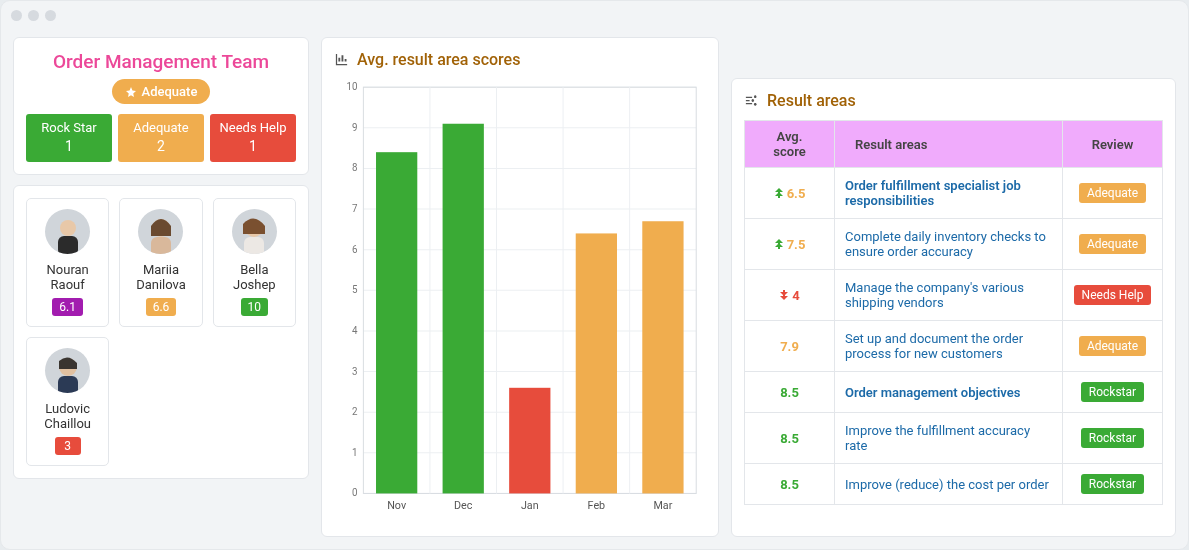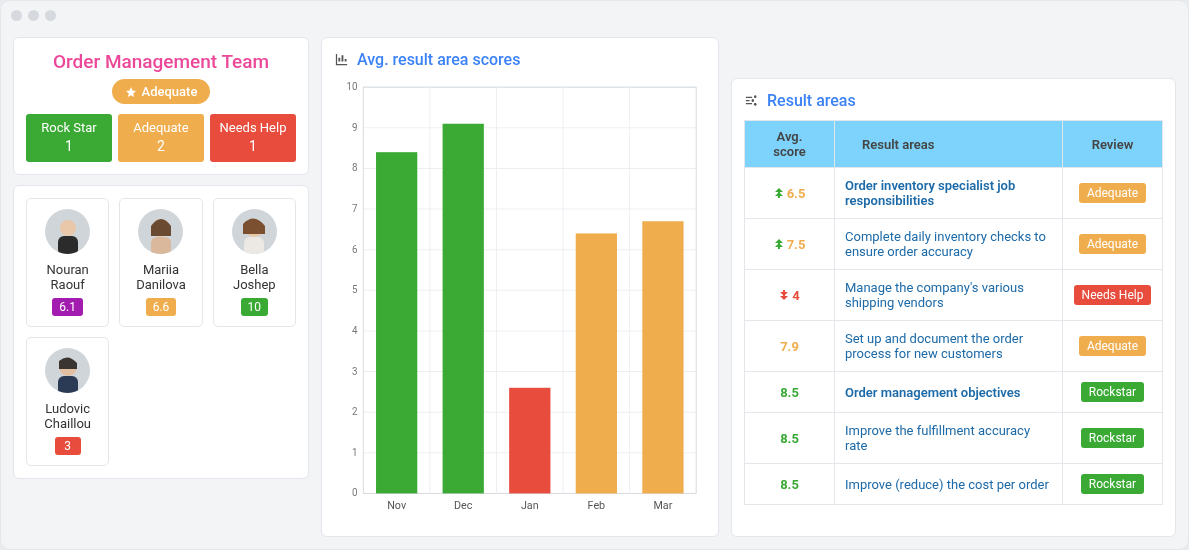--- a/index.html
+++ b/index.html
@@ -104,21 +104,21 @@
       min-width: 26px;
       color: #fff;
       border-radius: 3px;
       padding: 2px 7px;
       font-size: 12px;
     }
 
     .section-title {
       font-size: 16px;
       font-weight: 500;
-      color: #3b82f6;
+      color: #a16207;
       display: flex;
       align-items: center;
       gap: 8px;
       margin-bottom: 10px;
     }
     .section-title svg { width: 15px; height: 15px; fill: #555; }
 
     .chart-area {
       width: 100%;
       height: 440px;
@@ -128,22 +128,22 @@
     table.results {
       width: 100%;
       border-collapse: collapse;
       font-size: 13px;
     }
     table.results th {
       text-align: left;
       font-weight: 600;
       color: #444;
       border: 1px solid #e3e6ea;
-      padding: 8px 27px;
-      background: #7dd3fc;
+      padding: 8px 20px;
+      background: #f0abfc;
     }
     table.results th:first-child { text-align: center; }
     table.results th:last-child { text-align: center; }
     table.results td {
       border: 1px solid #e3e6ea;
       padding: 10px;
       vertical-align: middle;
     }
     .score-cell { text-align: center; font-weight: 700; }
     .score6 { color: #f0ad4e; }
@@ -314,21 +314,21 @@
             <th>Result areas</th>
             <th style="width:100px">Review</th>
           </tr>
         </thead>
         <tbody id="results-body">
             <tr>
       <td class="score-cell score6"><span class="trend"><svg viewBox="0 0 10 10">
                     <path d="M5 0l4 4H6v2H4V4H1z" fill="#3aaa35"></path>
                     <path d="M5 4l4 4H6v2H4V8H1z" fill="#3aaa35"></path>
                   </svg></span>6.5</td>
-      <td><span class="area-link ">Order inventory specialist job responsibilities</span></td>
+      <td><span class="area-link ">Order fulfillment specialist job responsibilities</span></td>
       <td class="review-cell"><span class="review-badge" style="background:#f0ad4e">Adequate</span></td>
     </tr>
             <tr>
       <td class="score-cell score7"><span class="trend"><svg viewBox="0 0 10 10">
                     <path d="M5 0l4 4H6v2H4V4H1z" fill="#3aaa35"></path>
                     <path d="M5 4l4 4H6v2H4V8H1z" fill="#3aaa35"></path>
                   </svg></span>7.5</td>
       <td><span class="area-link light">Complete daily inventory checks to ensure order accuracy</span></td>
       <td class="review-cell"><span class="review-badge" style="background:#f0ad4e">Adequate</span></td>
     </tr>

